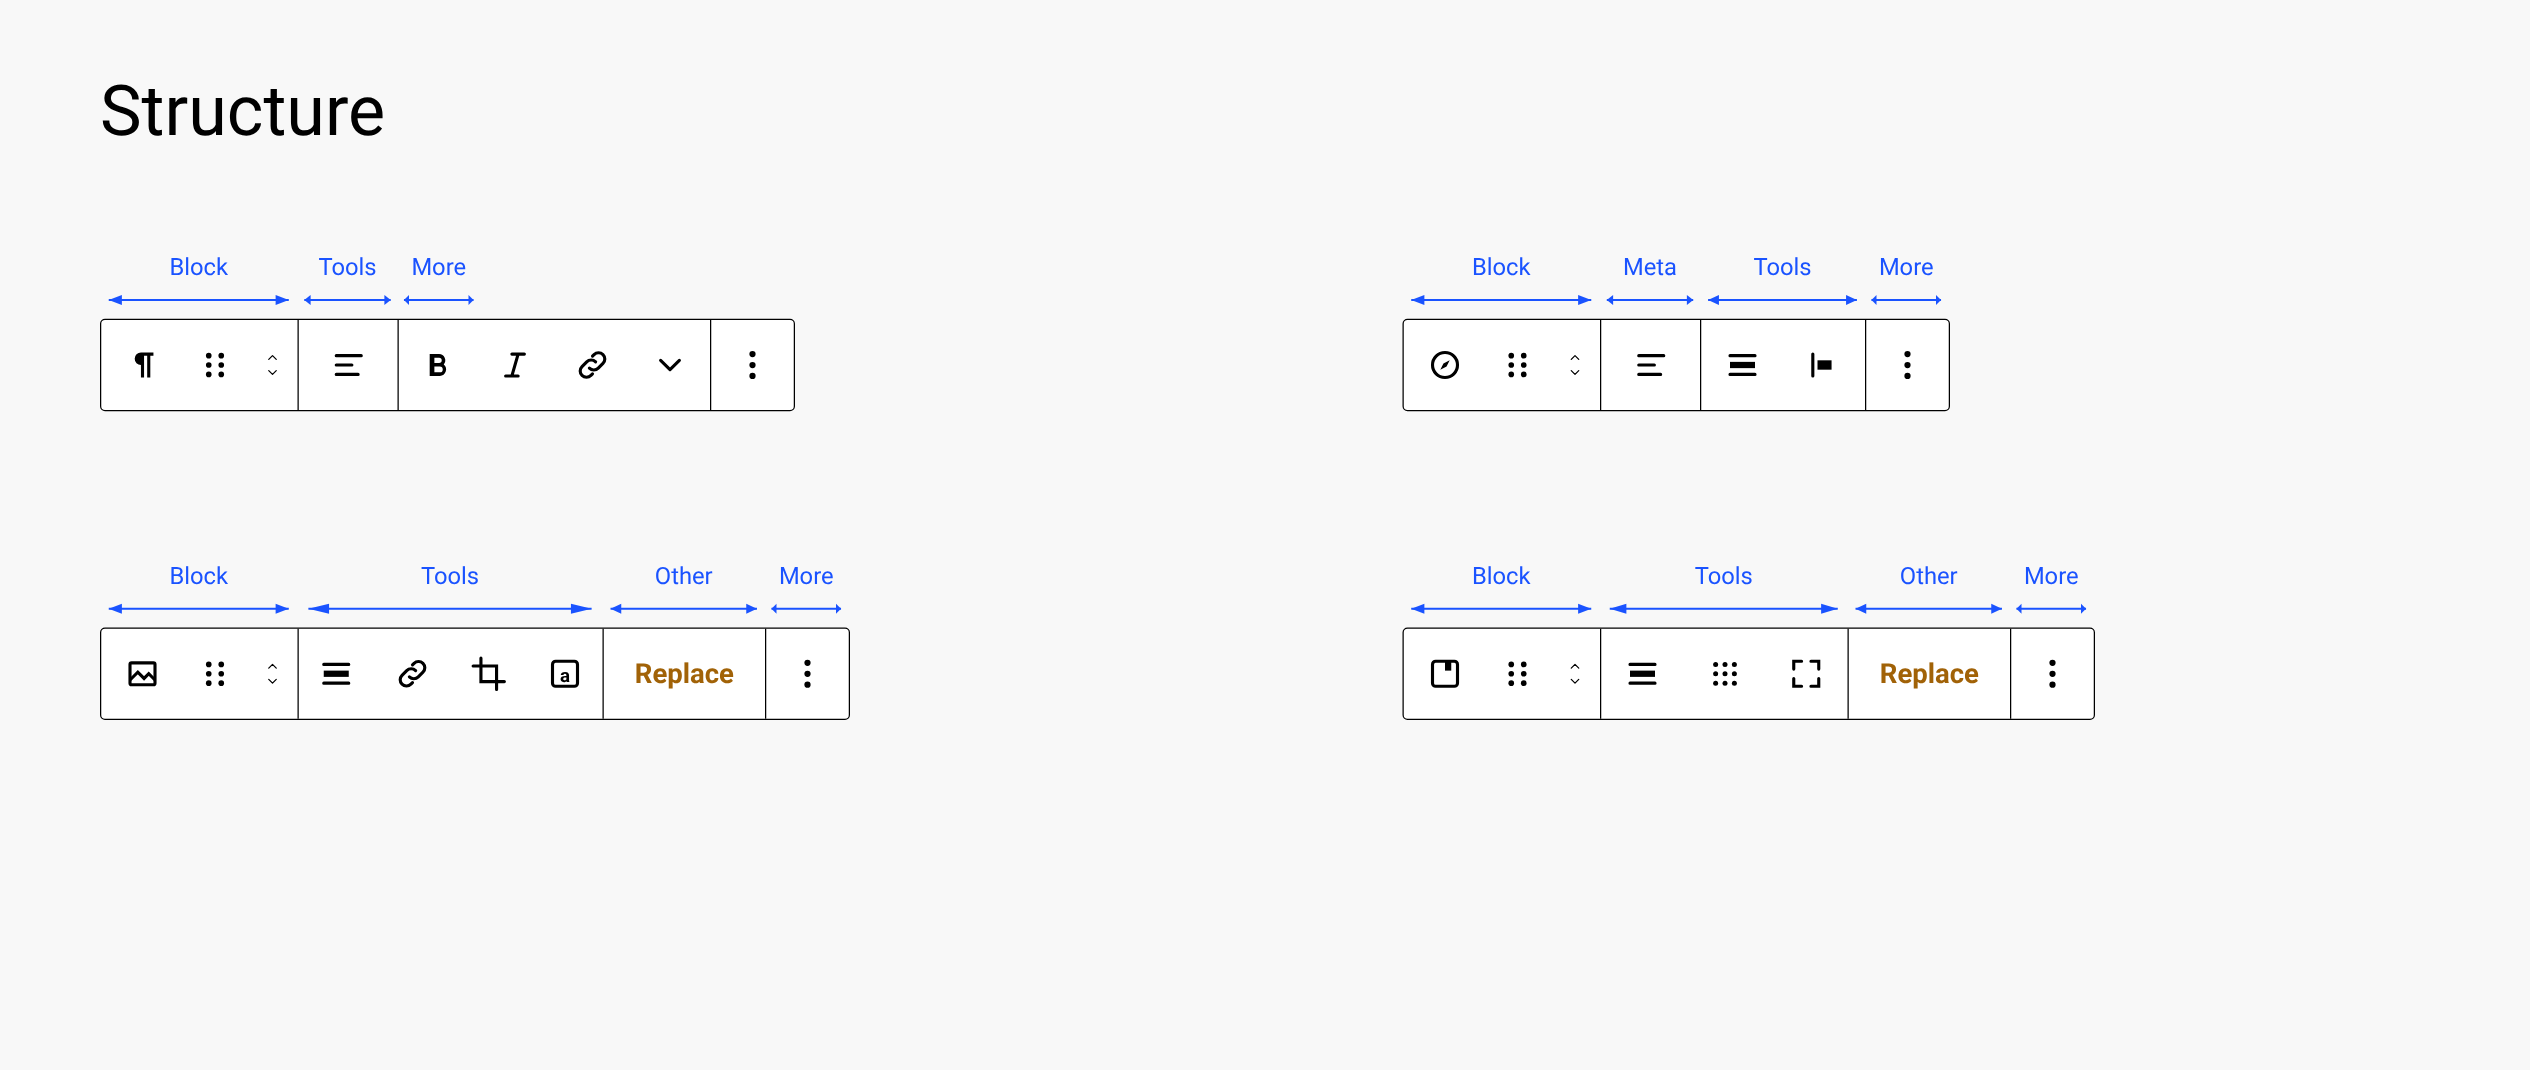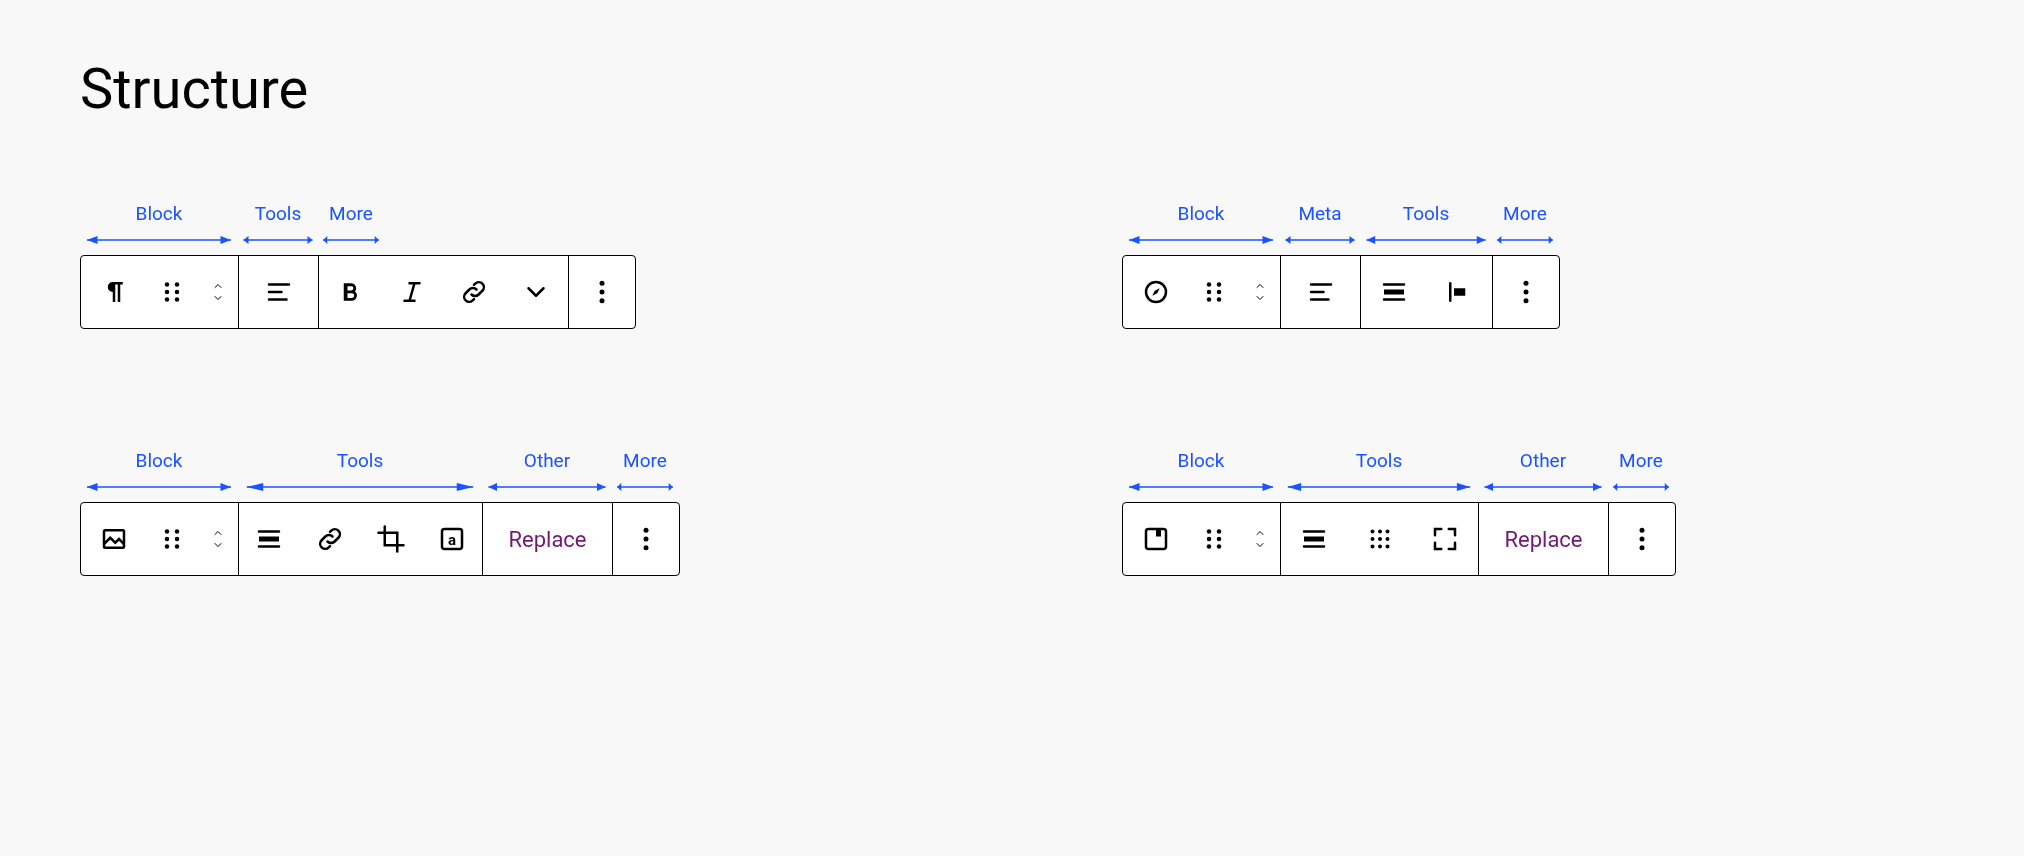--- a/index.html
+++ b/index.html
@@ -72,21 +72,21 @@
   .btn {
     width: 66px;
     height: 100%;
     display: flex;
     align-items: center;
     justify-content: center;
     cursor: pointer;
   }
   .btn svg { width: 30px; height: 30px; }
   .btn.narrow { width: 52px; }
-  .btn.wide { width: 130px; font-size: 22px; color:#701a75; }
+  .btn.wide { width: 130px; font-size: 22px; color:#a16207;font-weight:bold; }
   .stack {
     display:flex; flex-direction:column; height:100%; justify-content:center;
     width:40px; align-items:center;
   }
   .stack svg { width:22px; height:12px; }
 </style>
 </head>
 <body>
 
 <svg width="0" height="0" style="position:absolute">

